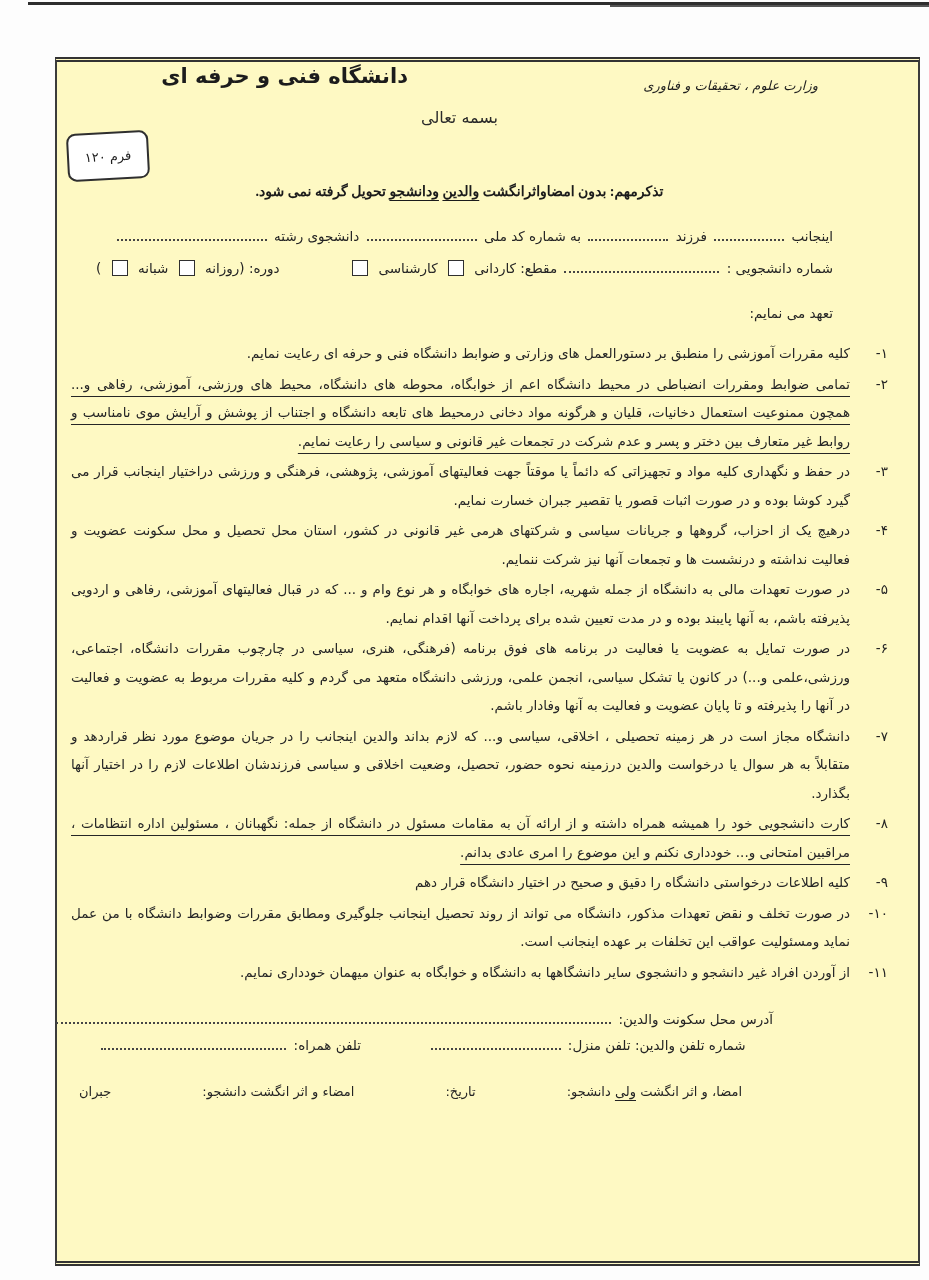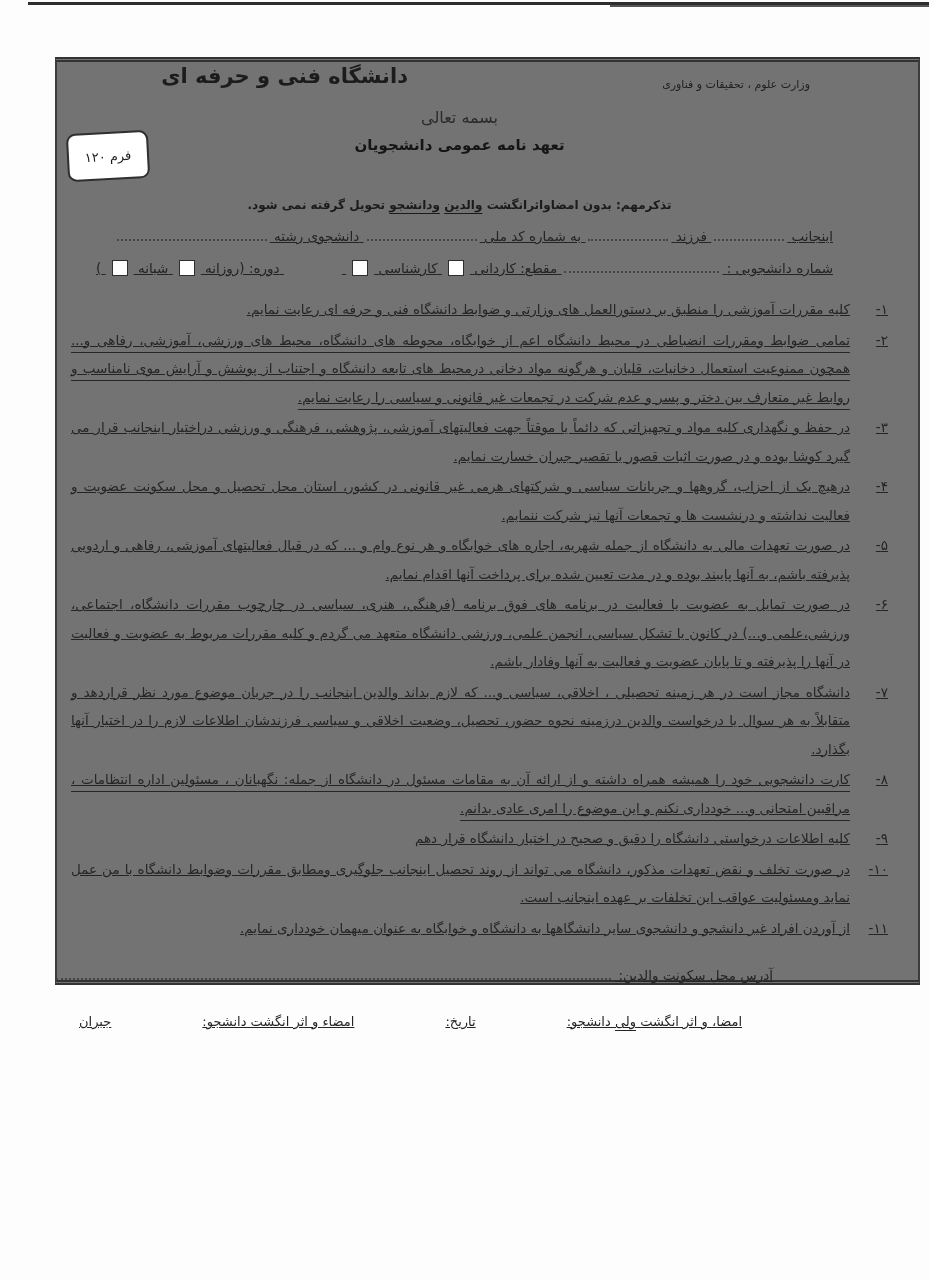--- a/index.html
+++ b/index.html
@@ -6,40 +6,40 @@
   body{
     width:929px;height:1280px;position:relative;overflow:hidden;
     background:#fdfdfd;color:#242424;
     font-family:"DejaVu Sans", sans-serif;
     direction:rtl;
     -webkit-font-smoothing:antialiased;
   }
   .artifact-top{position:absolute;top:2px;left:28px;width:901px;height:3px;background:#2e2e2e;}
   .artifact-top2{position:absolute;top:5px;left:610px;width:319px;height:2px;background:#555;}
   .frame{
-    position:absolute;left:55px;top:57px;width:865px;height:928px;
+    position:absolute;left:55px;top:57px;width:865px;height:1209px;
     border-top:5px double #333;border-bottom:5px double #333;
     border-left:2px solid #3c3c3c;border-right:2px solid #3c3c3c;
-    box-sizing:border-box;background:#737373;
+    box-sizing:border-box;background:#fef9c3;
   }
   .university{position:absolute;right:510px;top:2px;font-size:21px;font-weight:bold;color:#1c1c1c;white-space:nowrap;letter-spacing:1px;}
-  .ministry{position:absolute;right:108px;top:16px;font-size:11px;color:#1f1f1f;white-space:nowrap;letter-spacing:.5px;}
+  .ministry{position:absolute;right:100px;top:16px;font-size:13px;color:#1f1f1f;white-space:nowrap;letter-spacing:.5px;font-style:italic;}
   .center-line{position:absolute;left:0;width:805px;text-align:center;}
   .bismillah{top:46px;font-size:16px;color:#2a2a2a;}
   .form-title{top:74px;font-size:15px;font-weight:bold;color:#151515;}
   .form-no-box{
     position:absolute;left:10px;top:70px;width:78px;height:44px;
     border:2px solid #2f2f2f;border-radius:9px;transform:rotate(-3deg);
     display:flex;align-items:center;justify-content:center;
     font-size:13px;color:#1d1d1d;background:#fff;
   }
-  .important-note{top:136px;font-size:12px;font-weight:bold;color:#1b1b1b;}
+  .important-note{top:121px;font-size:14px;font-weight:bold;color:#1b1b1b;font-family:Liberation Serif, serif;}
   .important-note .u-word{text-decoration:underline;text-underline-offset:4px;}
 
-  .content{position:absolute;top:150px;right:30px;left:14px;font-size:13.5px;text-decoration:underline;}
+  .content{position:absolute;top:150px;right:30px;left:14px;font-size:13.5px;}
   .fill-line{margin:0 55px 0 0;line-height:24px;white-space:nowrap;}
   .fill-line.intro{margin-top:12px;}
   .fill-line.sn{margin-top:8px;}
   .dots{display:inline-block;border-bottom:2px dotted #454545;height:12px;vertical-align:baseline;margin:0 3px;}
   .d70{width:70px;}.d80{width:80px;}.d110{width:110px;}.d150{width:150px;}
   .d155{width:155px;}.d130{width:130px;}.d185{width:185px;}.d295{width:295px;}.d560{width:555px;}
   .cb{display:inline-block;width:16px;height:16px;border:1.5px solid #2f2f2f;vertical-align:middle;margin:0 6px 3px 6px;background:#fff;box-sizing:border-box;}
   .gap60{display:inline-block;width:58px;}
   .pledge{margin:22px 55px 0 0;line-height:22px;}
 
@@ -58,21 +58,20 @@
 <body>
 
 <div class="artifact-top"></div>
 <div class="artifact-top2"></div>
 
 <div class="frame">
 
   <div class="university">دانشگاه فنی و حرفه ای</div>
   <div class="ministry">وزارت علوم ، تحقیقات و فناوری</div>
   <div class="center-line bismillah">بسمه تعالی</div>
-  <div class="center-line form-title">تعهد نامه عمومی دانشجویان</div>
 
   <div class="form-no-box">
     <span>فرم ۱۲۰</span>
   </div>
 
   <div class="center-line important-note">
     <span>تذکرمهم: بدون امضاواثرانگشت </span><span class="u-word">والدین</span><span> </span><span class="u-word">ودانشجو</span><span> تحویل گرفته نمی شود.</span>
   </div>
 
   <div class="content">
@@ -96,20 +95,21 @@
       <span>کارشناسی</span>
       <span class="cb"></span>
       <span class="gap60"></span>
       <span>دوره: (روزانه</span>
       <span class="cb"></span>
       <span>شبانه</span>
       <span class="cb"></span>
       <span>)</span>
     </div>
 
+    <div class="pledge">تعهد می نمایم:</div>
 
     <div class="commitments">
       <div class="item">
         <span class="num">۱-</span>
         <span class="txt">کلیه مقررات آموزشی را منطبق بر دستورالعمل های وزارتی و ضوابط دانشگاه فنی و حرفه ای رعایت نمایم.</span>
       </div>
       <div class="item u">
         <span class="num">۲-</span>
         <span class="txt">تمامی ضوابط ومقررات انضباطی در محیط دانشگاه اعم از خوابگاه، محوطه های دانشگاه، محیط های ورزشی، آموزشی، رفاهی و... همچون ممنوعیت استعمال دخانیات، قلیان و هرگونه مواد دخانی درمحیط های تابعه دانشگاه و اجتناب از پوشش و آرایش موی نامناسب و روابط غیر متعارف بین دختر و پسر و عدم شرکت در تجمعات غیر قانونی و سیاسی را رعایت نمایم.</span>
       </div>
@@ -149,20 +149,27 @@
         <span class="num">۱۱-</span>
         <span class="txt">از آوردن افراد غیر دانشجو و دانشجوی سایر دانشگاهها به دانشگاه و خوابگاه به عنوان میهمان خودداری نمایم.</span>
       </div>
     </div>
 
     <div class="contact-line first">
       <span>آدرس محل سکونت والدین:</span>
       <span class="dots d560"></span>
     </div>
 
+    <div class="contact-line">
+      <span>شماره تلفن والدین: تلفن منزل:</span>
+      <span class="dots d130"></span>
+      <span class="gap60"></span>
+      <span>تلفن همراه:</span>
+      <span class="dots d185"></span>
+    </div>
 
 
     <div class="sig-row">
       <span>
         <span>امضا، و اثر انگشت </span><span class="u-word">ولی</span><span> دانشجو:</span>
       </span>
       <span>تاریخ:</span>
       <span>امضاء و اثر انگشت دانشجو:</span>
       <span>جبران</span>
     </div>

